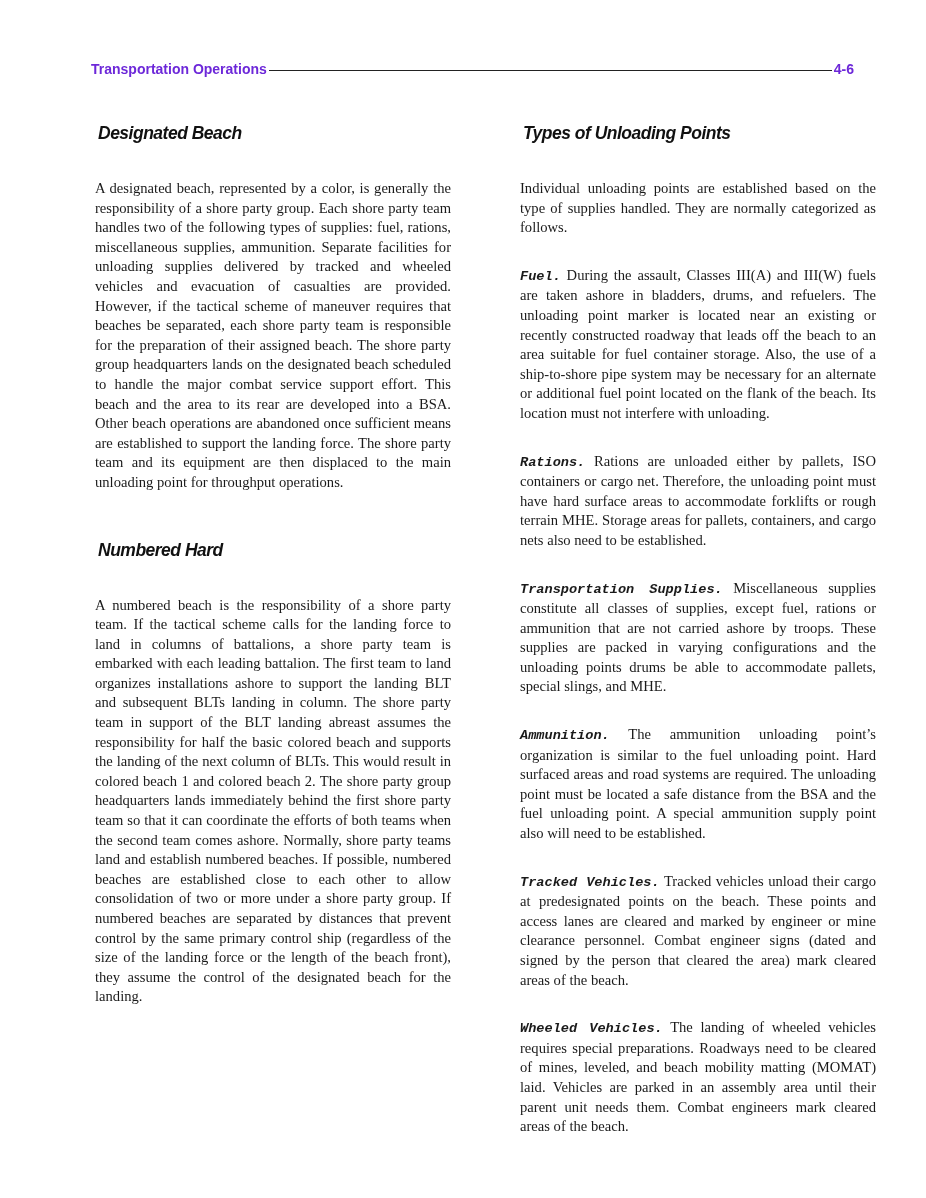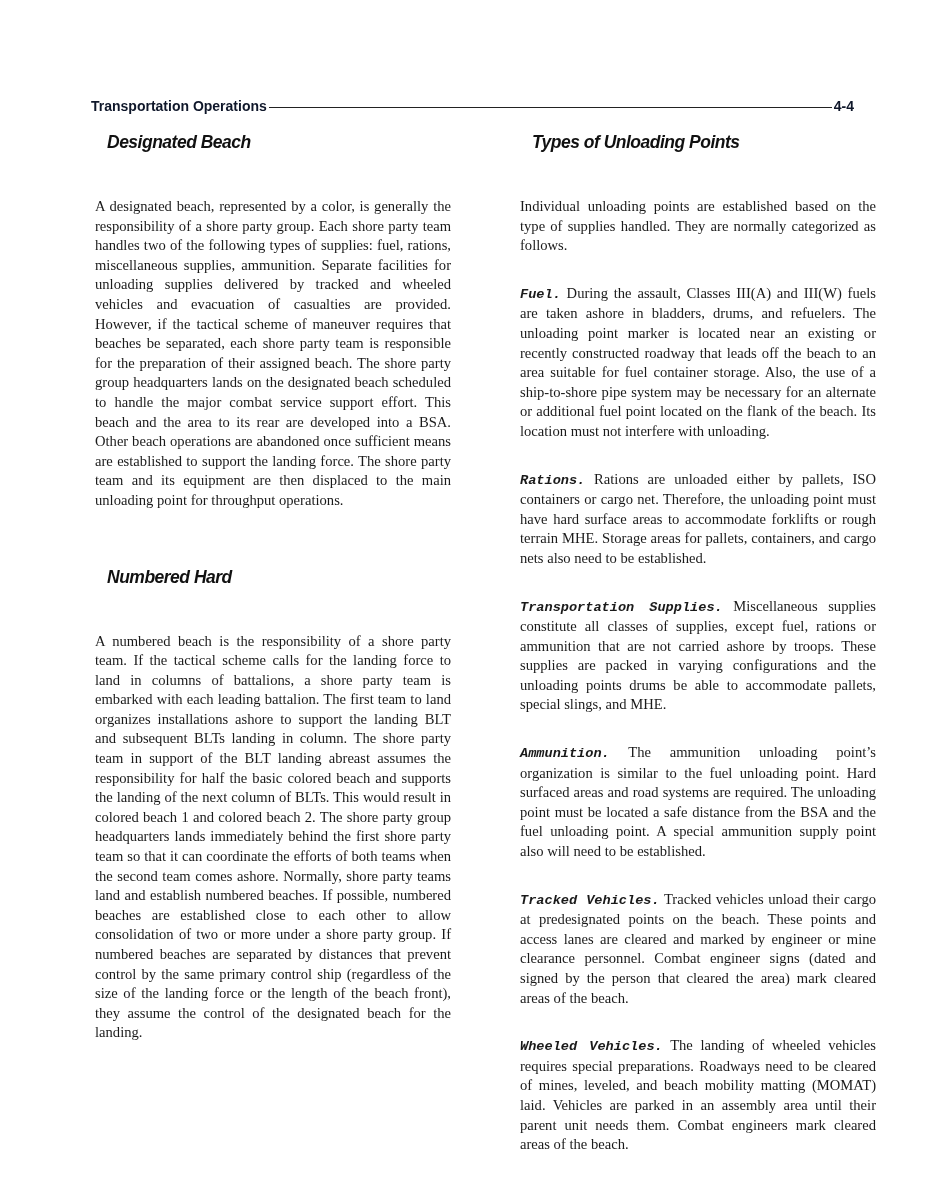--- a/index.html
+++ b/index.html
@@ -1,44 +1,44 @@
 <!DOCTYPE html>
 <html><head>
 <meta charset="utf-8">
 <style>
   html, body { margin: 0; padding: 0; background: #ffffff; }
   body { width: 926px; height: 1198px; position: relative; overflow: hidden; color: #1a1a1a; }
   .header {
     position: absolute; left: 91px; top: 58px; width: 763px; height: 22px;
     display: flex; align-items: center;
-    font-family: "Liberation Sans", sans-serif; font-weight: bold; font-size: 14px; color: #0f172a; margin-top: 37px;
+    font-family: "Liberation Sans", sans-serif; font-weight: bold; font-size: 14px; color: #6d28d9;
   }
   .header .rule { flex: 1; height: 0; border-top: 1px solid #222; margin: 0 2px 0 2px; position: relative; top: 1px; }
   .col { position: absolute; top: 114px; width: 364px; }
   .col.left { left: 91px; }
   .col.right { left: 516px; }
   .section-title {
     font-family: "Liberation Sans", sans-serif; font-style: italic; font-size: 17.5px;
-    letter-spacing: -0.5px; color: #111; margin: 16px; height: 24px; line-height: 24px;
+    letter-spacing: -0.5px; color: #111; margin: 7px; height: 24px; line-height: 24px;
   }
   .para {
     font-family: "Liberation Serif", serif; font-size: 14.6px; line-height: 19.6px;
     text-align: justify; margin: 4px; color: #1a1a1a;
   }
   .lead { font-family: Liberation Mono, monospace; font-weight: bold; font-style: italic; font-size: 13.6px; }
   .gap-title { height: 23px; }
   .gap-para { height: 20px; }
 </style>
 </head>
 <body>
 
 <div class="header">
   <span>Transportation Operations</span>
   <span class="rule"></span>
-  <span>4-4</span>
+  <span>4-6</span>
 </div>
 
 <div class="col left">
   <h2 class="section-title">Designated Beach</h2>
   <div class="gap-title"></div>
   <p class="para">A designated beach, represented by a color, is generally the responsibility of a shore party group. Each shore party team handles two of the following types of supplies: fuel, rations, miscellaneous supplies, ammunition. Separate facilities for unloading supplies delivered by tracked and wheeled vehicles and evacuation of casualties are provided. However, if the tactical scheme of maneuver requires that beaches be separated, each shore party team is responsible for the preparation of their assigned beach. The shore party group headquarters lands on the designated beach scheduled to handle the major combat service support effort. This beach and the area to its rear are developed into a BSA. Other beach operations are abandoned once sufficient means are established to support the landing force. The shore party team and its equipment are then displaced to the main unloading point for throughput operations.</p>
   <div style="height:34px"></div>
   <h2 class="section-title">Numbered Hard</h2>
   <div class="gap-title"></div>
   <p class="para">A numbered beach is the responsibility of a shore party team. If the tactical scheme calls for the landing force to land in columns of battalions, a shore party team is embarked with each leading battalion. The first team to land organizes installations ashore to support the landing BLT and subsequent BLTs landing in column. The shore party team in support of the BLT landing abreast assumes the responsibility for half the basic colored beach and supports the landing of the next column of BLTs. This would result in colored beach 1 and colored beach 2. The shore party group headquarters lands immediately behind the first shore party team so that it can coordinate the efforts of both teams when the second team comes ashore. Normally, shore party teams land and establish numbered beaches. If possible, numbered beaches are established close to each other to allow consolidation of two or more under a shore party group. If numbered beaches are separated by distances that prevent control by the same primary control ship (regardless of the size of the landing force or the length of the beach front), they assume the control of the designated beach for the landing.</p>

